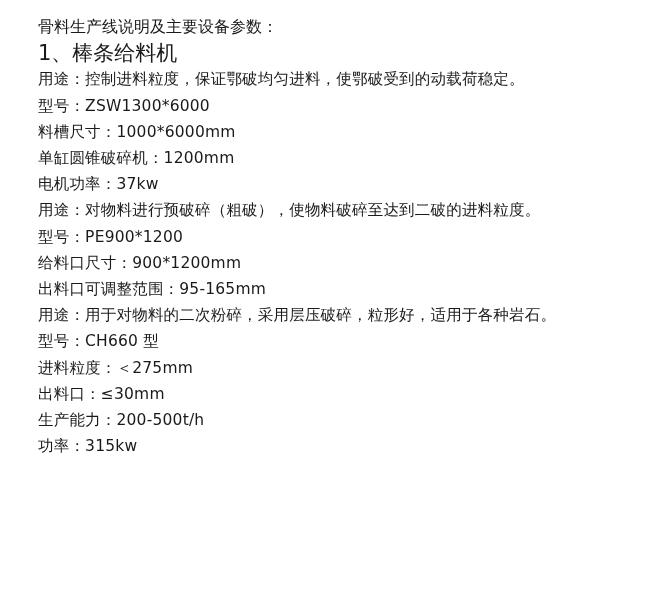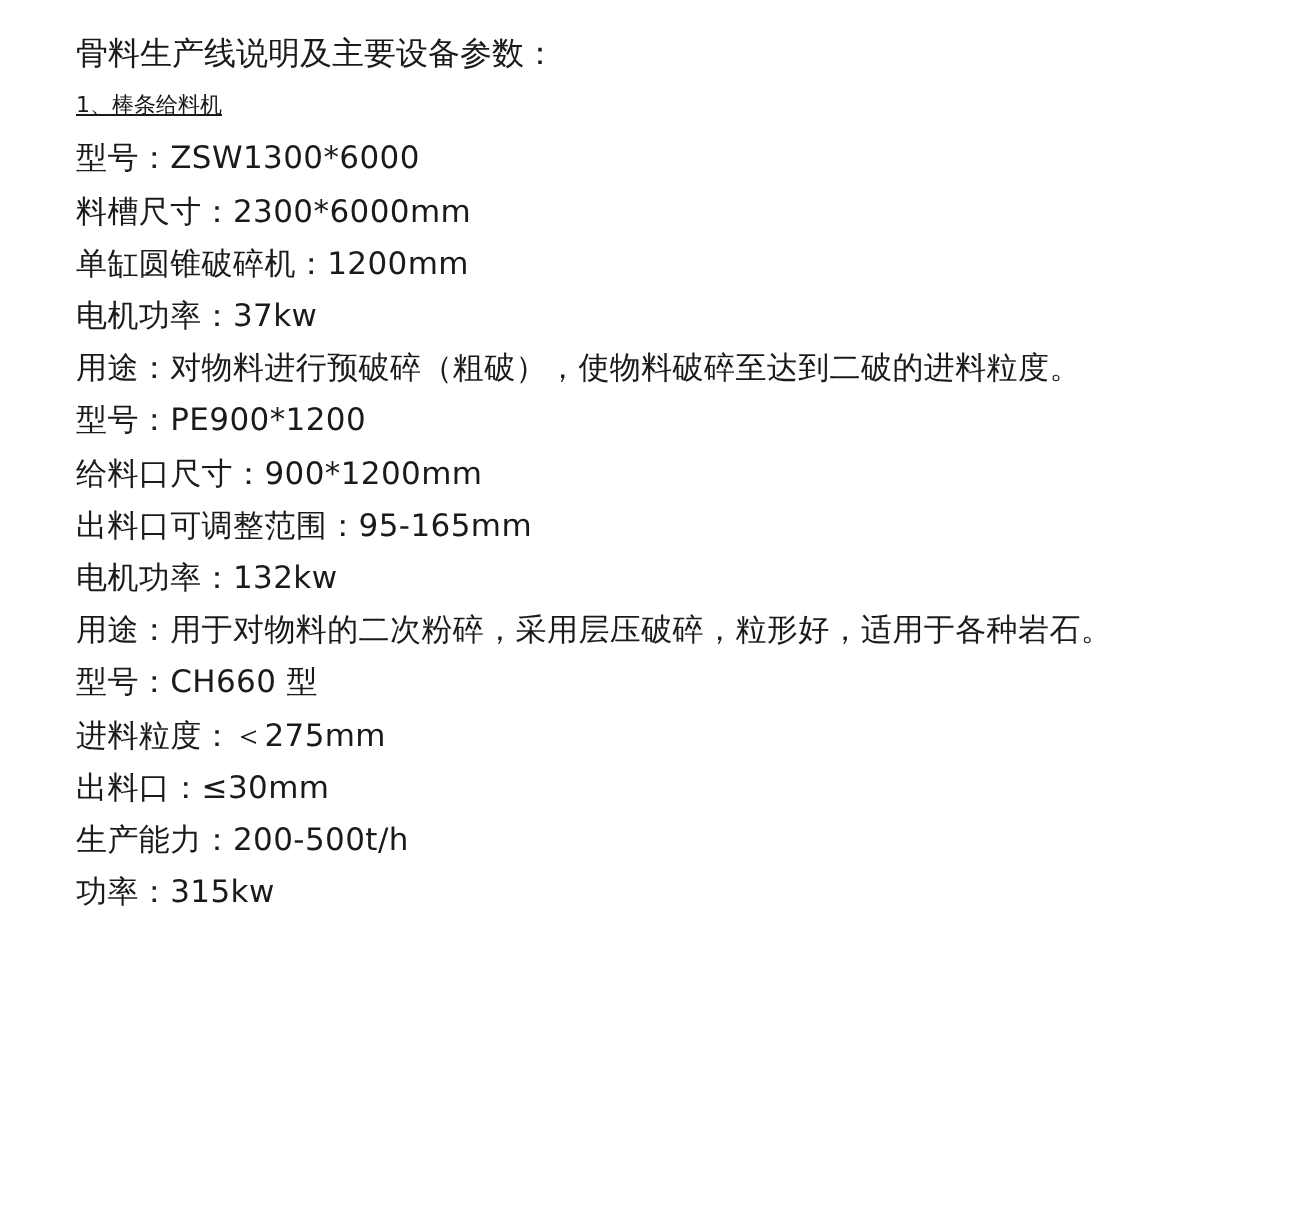--- a/index.html
+++ b/index.html
@@ -23,49 +23,48 @@
     font-size: 15.5px;
     line-height: 26.2px;
     white-space: pre;
     letter-spacing: 0.2px;
   }
   .title {
     font-size: 16px;
     line-height: 26.2px;
   }
   .section-head {
-    font-size: 11px;
+    font-size: 21px;
     line-height: 26.2px;
-    text-decoration: underline;
   }
   .indent {
     padding-left: 0px;
   }
 </style>
 </head>
 <body>
 
 <div class="doc">
 
   <div class="title">骨料生产线说明及主要设备参数：</div>
 
   <div>
     <div class="section-head">1、棒条给料机</div>
+    <div class="line indent">用途：控制进料粒度，保证鄂破均匀进料，使鄂破受到的动载荷稳定。</div>
     <div class="line indent">型号：ZSW1300*6000</div>
-    <div class="line indent">料槽尺寸：2300*6000mm</div>
+    <div class="line indent">料槽尺寸：1000*6000mm</div>
     <div class="line indent">单缸圆锥破碎机：1200mm</div>
     <div class="line indent">电机功率：37kw</div>
   </div>
 
   <div>
     <div class="line indent">用途：对物料进行预破碎（粗破），使物料破碎至达到二破的进料粒度。</div>
     <div class="line indent">型号：PE900*1200</div>
     <div class="line indent">给料口尺寸：900*1200mm</div>
     <div class="line indent">出料口可调整范围：95-165mm</div>
-    <div class="line indent">电机功率：132kw</div>
   </div>
 
   <div>
     <div class="line indent">用途：用于对物料的二次粉碎，采用层压破碎，粒形好，适用于各种岩石。</div>
     <div class="line indent">型号：CH660 型</div>
     <div class="line indent">进料粒度：＜275mm</div>
     <div class="line indent">出料口：≤30mm</div>
     <div class="line indent">生产能力：200-500t/h</div>
     <div class="line indent">功率：315kw</div>
   </div>

